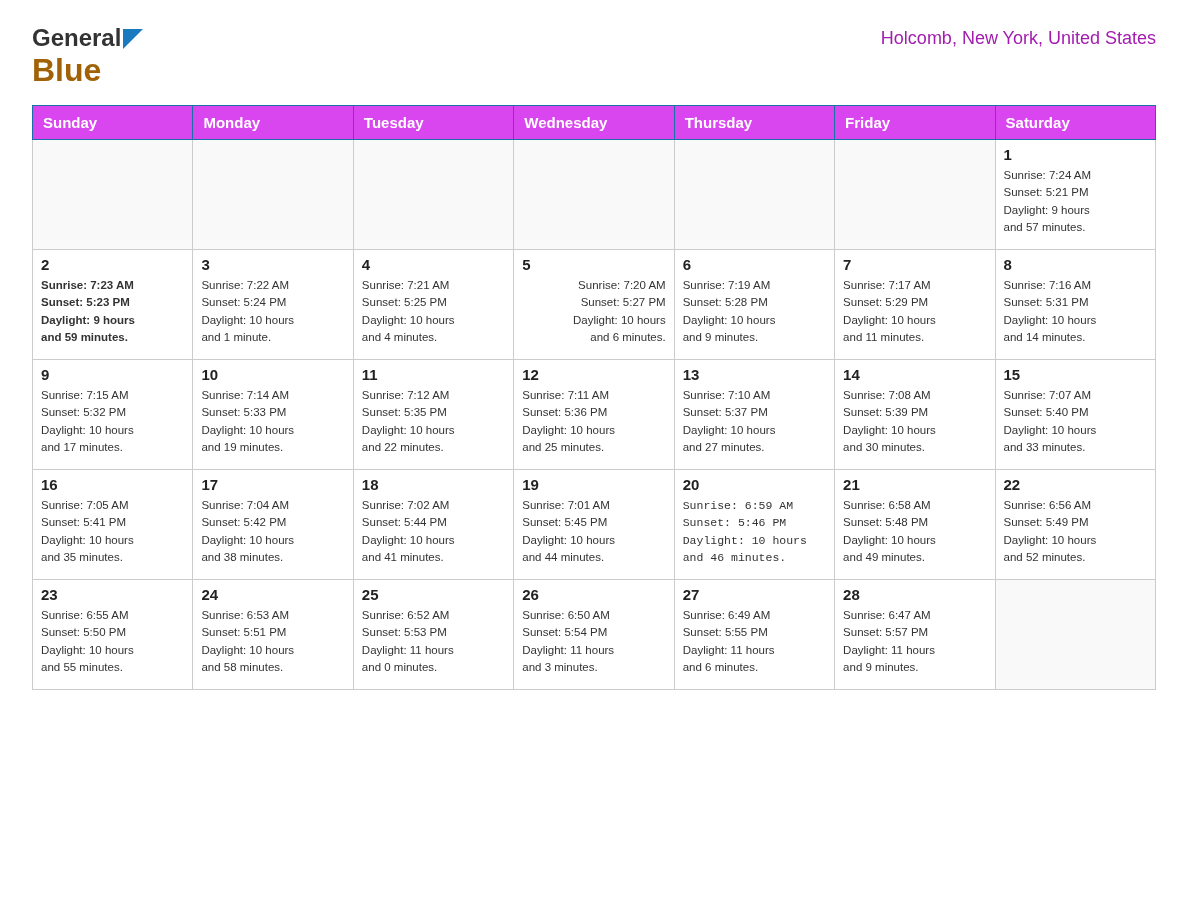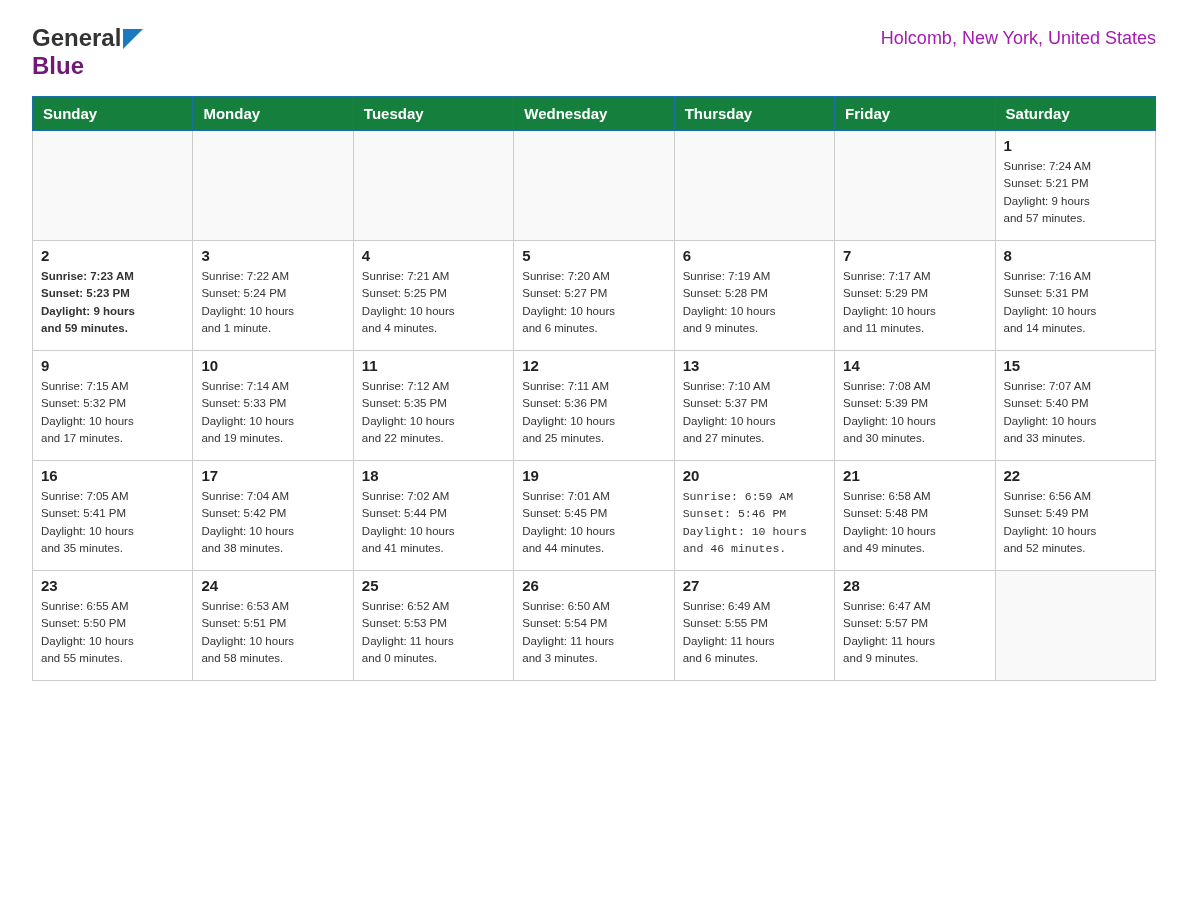--- a/index.html
+++ b/index.html
@@ -29,21 +29,21 @@
       font-size: 18px;
       color: #a21caf;
       margin-top: 4px;
     }
     .calendar {
       width: 100%;
       border-collapse: collapse;
       table-layout: fixed;
     }
     .calendar thead tr th {
-      background-color: #15803d;
+      background-color: #d946ef;
       color: #fff;
       font-size: 15px;
       font-weight: bold;
       padding: 8px 10px;
       text-align: left;
       border: 1px solid #1a6fa8;
     }
     .calendar tbody tr td {
       border: 1px solid #ccc;
       vertical-align: top;
@@ -82,21 +82,21 @@
 
 <div class="header">
   <div class="logo-container">
     <div class="logo-row">
       <span style="font-size:24px;font-weight:bold;color:#333;">General</span>
       <svg width="20" height="20" viewBox="0 0 20 20" style="margin-left:2px;margin-top:2px;">
         <polygon points="0,0 20,0 0,20" fill="#1a7abf"></polygon>
       </svg>
     </div>
     <div>
-      <span style="font-size:24px;font-weight:bold;color:#701a75;margin-left:0px;">Blue</span>
+      <span style="font-size:32px;font-weight:bold;color:#a16207;margin-left:0px;">Blue</span>
     </div>
   </div>
   <div class="title-section">
     <div class="location-title">Holcomb, New York, United States</div>
   </div>
 </div>
 
 <table class="calendar">
   <thead>
     <tr>
@@ -142,21 +142,21 @@
         </td>
         <td>
           <div class="day-number">4</div>
           <div class="day-info" style="white-space: pre-line;">Sunrise: 7:21 AM
 Sunset: 5:25 PM
 Daylight: 10 hours
 and 4 minutes.</div>
         </td>
         <td>
           <div class="day-number">5</div>
-          <div class="day-info" style="white-space: pre-line;">Sunrise: 7:20 AM
+          <div class="day-info" style="white-space: pre-line; text-align: right;">Sunrise: 7:20 AM
 Sunset: 5:27 PM
 Daylight: 10 hours
 and 6 minutes.</div>
         </td>
         <td>
           <div class="day-number">6</div>
           <div class="day-info" style="white-space: pre-line;">Sunrise: 7:19 AM
 Sunset: 5:28 PM
 Daylight: 10 hours
 and 9 minutes.</div>

